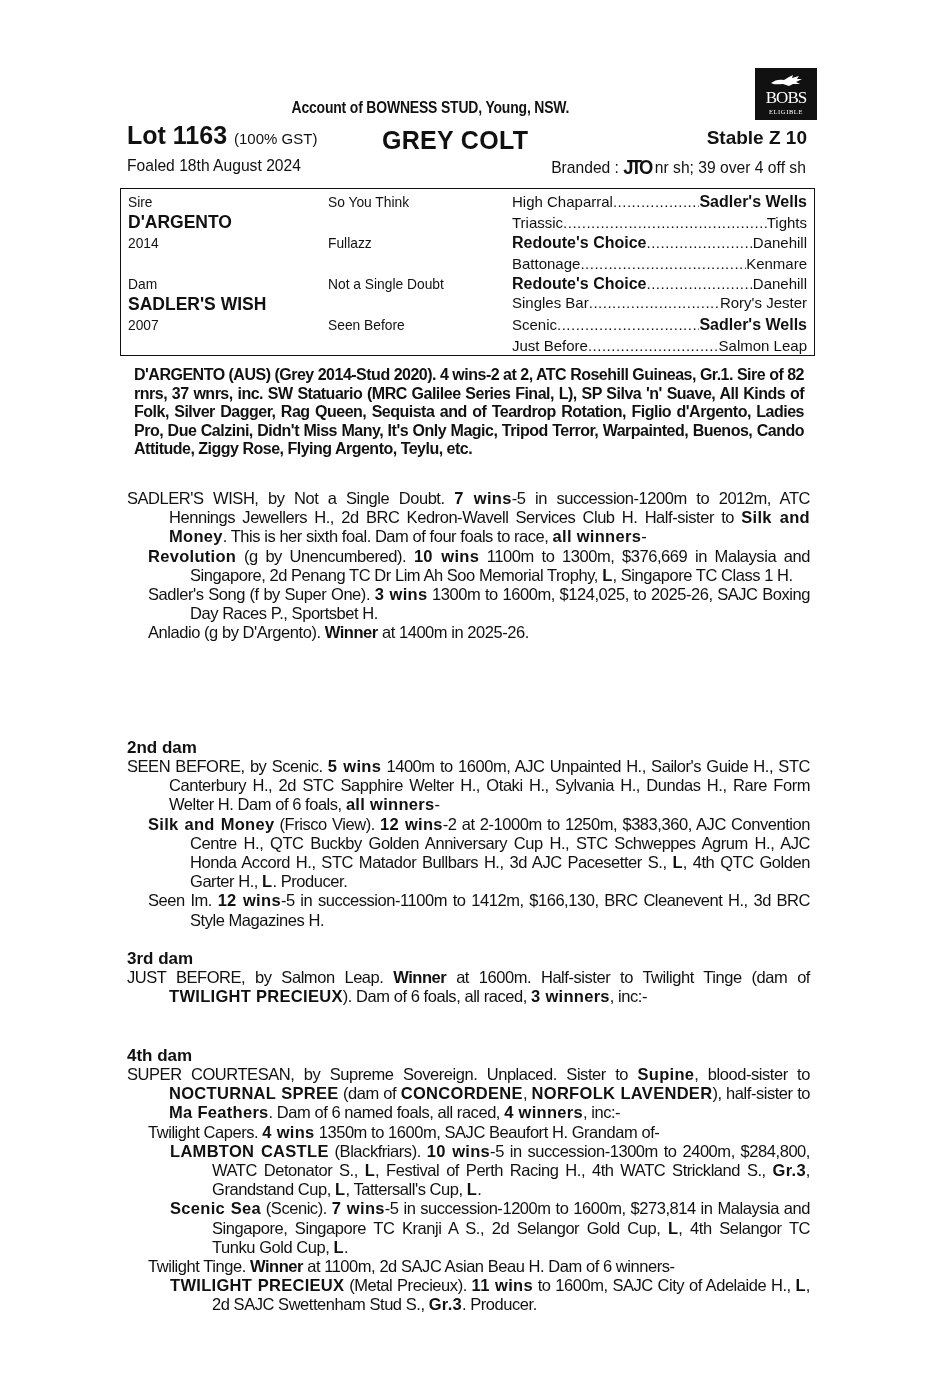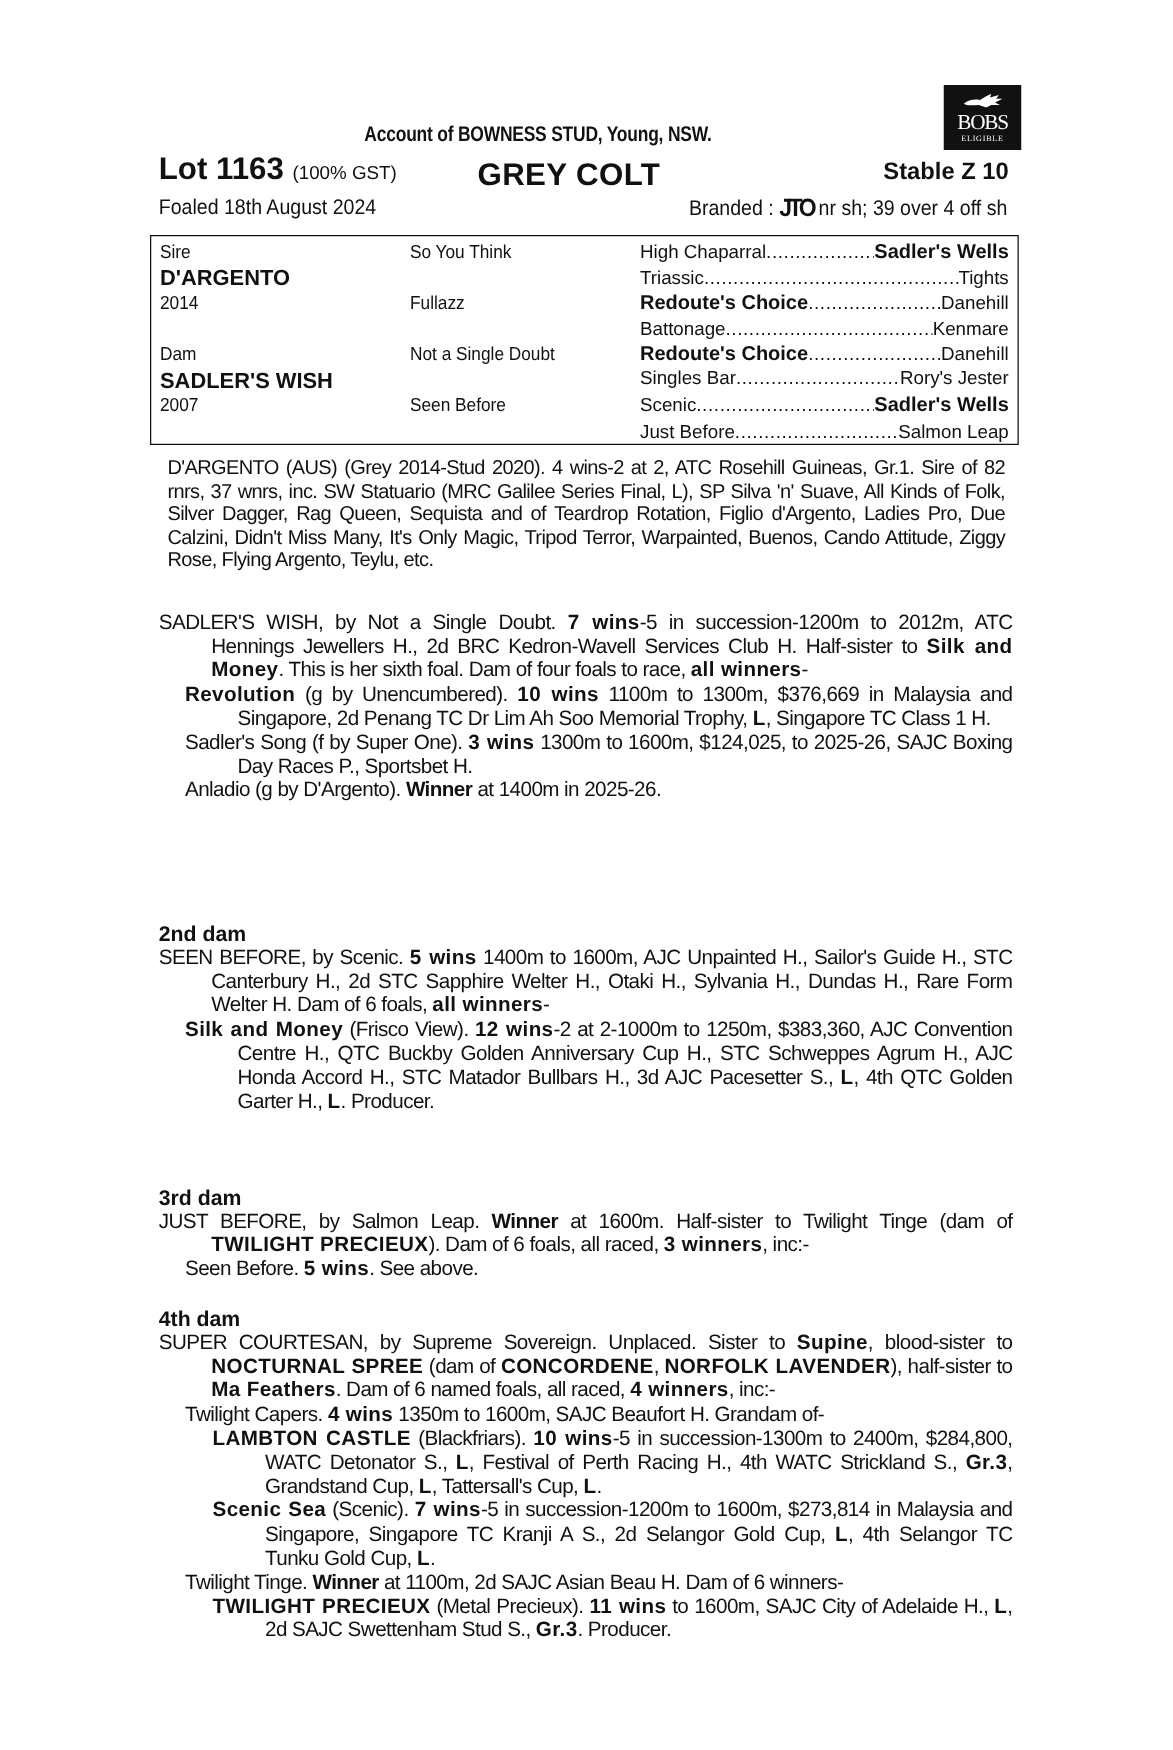--- a/index.html
+++ b/index.html
@@ -34,21 +34,21 @@
     .ped-cell { position: absolute; font-size: 15px; white-space: nowrap; }
     .ped-cell .cond { transform: scaleX(0.92); }
     .ped-name { font-weight: bold; font-size: 17.5px; }
     .ped-anc { position: absolute; left: 391px; width: 295px; font-size: 15px; display: flex; white-space: nowrap; overflow: hidden; }
     .ped-anc .l, .ped-anc .r { flex: none; }
     .ped-anc .dots { flex: 1; overflow: hidden; letter-spacing: 0.5px; }
     .ped-anc .dots::before { content: "......................................................................................................................"; }
     .b { font-weight: bold; }
 
     
-    #sirepara { left: 134px; top: 366px; width: 670px; font-weight: normal; font-size: 16px; line-height: 18.5px; text-align: justify; letter-spacing: -0.5px; }
+    #sirepara { left: 134px; top: 366px; width: 670px; font-weight: bold; font-size: 16px; line-height: 18.5px; text-align: justify; letter-spacing: -0.5px; }
 
     
     .section { position: absolute; left: 127px; width: 683px; }
     .sec-title { font-weight: bold; font-size: 17px; line-height: 19px; }
     .entry { font-size: 16.5px; line-height: 19.2px; text-align: justify; letter-spacing: -0.45px; text-indent: -42px; }
     .lvl0 { padding-left: 42px; }
     .lvl1 { padding-left: 63px; }
     .lvl2 { padding-left: 85px; }
     .entry .hb { font-weight: bold; letter-spacing: 0.3px; }
     .entry .bb { font-weight: bold; }
@@ -134,25 +134,25 @@
     <div class="section" style="top: 489px;">
       <div class="entry lvl0"><span>SADLER'S WISH, by Not a Single Doubt. </span><span class="hb">7 wins</span><span>-5 in succession-1200m to 2012m, ATC Hennings Jewellers H., 2d BRC Kedron-Wavell Services Club H. Half-sister to </span><span class="hb">Silk and Money</span><span>. This is her sixth foal. Dam of four foals to race, </span><span class="hb">all winners</span><span>-</span></div>
       <div class="entry lvl1"><span class="hb">Revolution</span><span> (g by Unencumbered). </span><span class="hb">10 wins</span><span> 1100m to 1300m, $376,669 in Malaysia and Singapore, 2d Penang TC Dr Lim Ah Soo Memorial Trophy, </span><span class="hb">L</span><span>, Singapore TC Class 1 H.</span></div>
       <div class="entry lvl1"><span>Sadler's Song (f by Super One). </span><span class="hb">3 wins</span><span> 1300m to 1600m, $124,025, to 2025-26, SAJC Boxing Day Races P., Sportsbet H.</span></div>
       <div class="entry lvl1"><span>Anladio (g by D'Argento). </span><span class="bb">Winner</span><span> at 1400m in 2025-26.</span></div>
     </div>
     <div class="section" style="top: 738px;">
       <div class="sec-title">2nd dam</div>
       <div class="entry lvl0"><span>SEEN BEFORE, by Scenic. </span><span class="hb">5 wins</span><span> 1400m to 1600m, AJC Unpainted H., Sailor's Guide H., STC Canterbury H., 2d STC Sapphire Welter H., Otaki H., Sylvania H., Dundas H., Rare Form Welter H. Dam of 6 foals, </span><span class="hb">all winners</span><span>-</span></div>
       <div class="entry lvl1"><span class="hb">Silk and Money</span><span> (Frisco View). </span><span class="hb">12 wins</span><span>-2 at 2-1000m to 1250m, $383,360, AJC Convention Centre H., QTC Buckby Golden Anniversary Cup H., STC Schweppes Agrum H., AJC Honda Accord H., STC Matador Bullbars H., 3d AJC Pacesetter S., </span><span class="hb">L</span><span>, 4th QTC Golden Garter H., </span><span class="hb">L</span><span>. Producer.</span></div>
+      <div class="entry lvl1"><span>Seen Im. </span><span class="hb">12 wins</span><span>-5 in succession-1100m to 1412m, $166,130, BRC Cleanevent H., 3d BRC Style Magazines H.</span></div>
     </div>
     <div class="section" style="top: 949px;">
       <div class="sec-title">3rd dam</div>
       <div class="entry lvl0"><span>JUST BEFORE, by Salmon Leap. </span><span class="bb">Winner</span><span> at 1600m. Half-sister to Twilight Tinge (dam of </span><span class="hb">TWILIGHT PRECIEUX</span><span>). Dam of 6 foals, all raced, </span><span class="hb">3 winners</span><span>, inc:-</span></div>
-      <div class="entry lvl1"><span>Seen Before. </span><span class="hb">5 wins</span><span>. See above.</span></div>
     </div>
     <div class="section" style="top: 1046px;">
       <div class="sec-title">4th dam</div>
       <div class="entry lvl0"><span>SUPER COURTESAN, by Supreme Sovereign. Unplaced. Sister to </span><span class="hb">Supine</span><span>, blood-sister to </span><span class="hb">NOCTURNAL SPREE</span><span> (dam of </span><span class="hb">CONCORDENE</span><span>, </span><span class="hb">NORFOLK LAVENDER</span><span>), half-sister to </span><span class="hb">Ma Feathers</span><span>. Dam of 6 named foals, all raced, </span><span class="hb">4 winners</span><span>, inc:-</span></div>
       <div class="entry lvl1"><span>Twilight Capers. </span><span class="hb">4 wins</span><span> 1350m to 1600m, SAJC Beaufort H. Grandam of-</span></div>
       <div class="entry lvl2"><span class="hb">LAMBTON CASTLE</span><span> (Blackfriars). </span><span class="hb">10 wins</span><span>-5 in succession-1300m to 2400m, $284,800, WATC Detonator S., </span><span class="hb">L</span><span>, Festival of Perth Racing H., 4th WATC Strickland S., </span><span class="hb">Gr.3</span><span>, Grandstand Cup, </span><span class="hb">L</span><span>, Tattersall's Cup, </span><span class="hb">L</span><span>.</span></div>
       <div class="entry lvl2"><span class="hb">Scenic Sea</span><span> (Scenic). </span><span class="hb">7 wins</span><span>-5 in succession-1200m to 1600m, $273,814 in Malaysia and Singapore, Singapore TC Kranji A S., 2d Selangor Gold Cup, </span><span class="hb">L</span><span>, 4th Selangor TC Tunku Gold Cup, </span><span class="hb">L</span><span>.</span></div>
       <div class="entry lvl1"><span>Twilight Tinge. </span><span class="bb">Winner</span><span> at 1100m, 2d SAJC Asian Beau H. Dam of 6 winners-</span></div>
       <div class="entry lvl2"><span class="hb">TWILIGHT PRECIEUX</span><span> (Metal Precieux). </span><span class="hb">11 wins</span><span> to 1600m, SAJC City of Adelaide H., </span><span class="hb">L</span><span>, 2d SAJC Swettenham Stud S., </span><span class="hb">Gr.3</span><span>. Producer.</span></div>
     </div>

